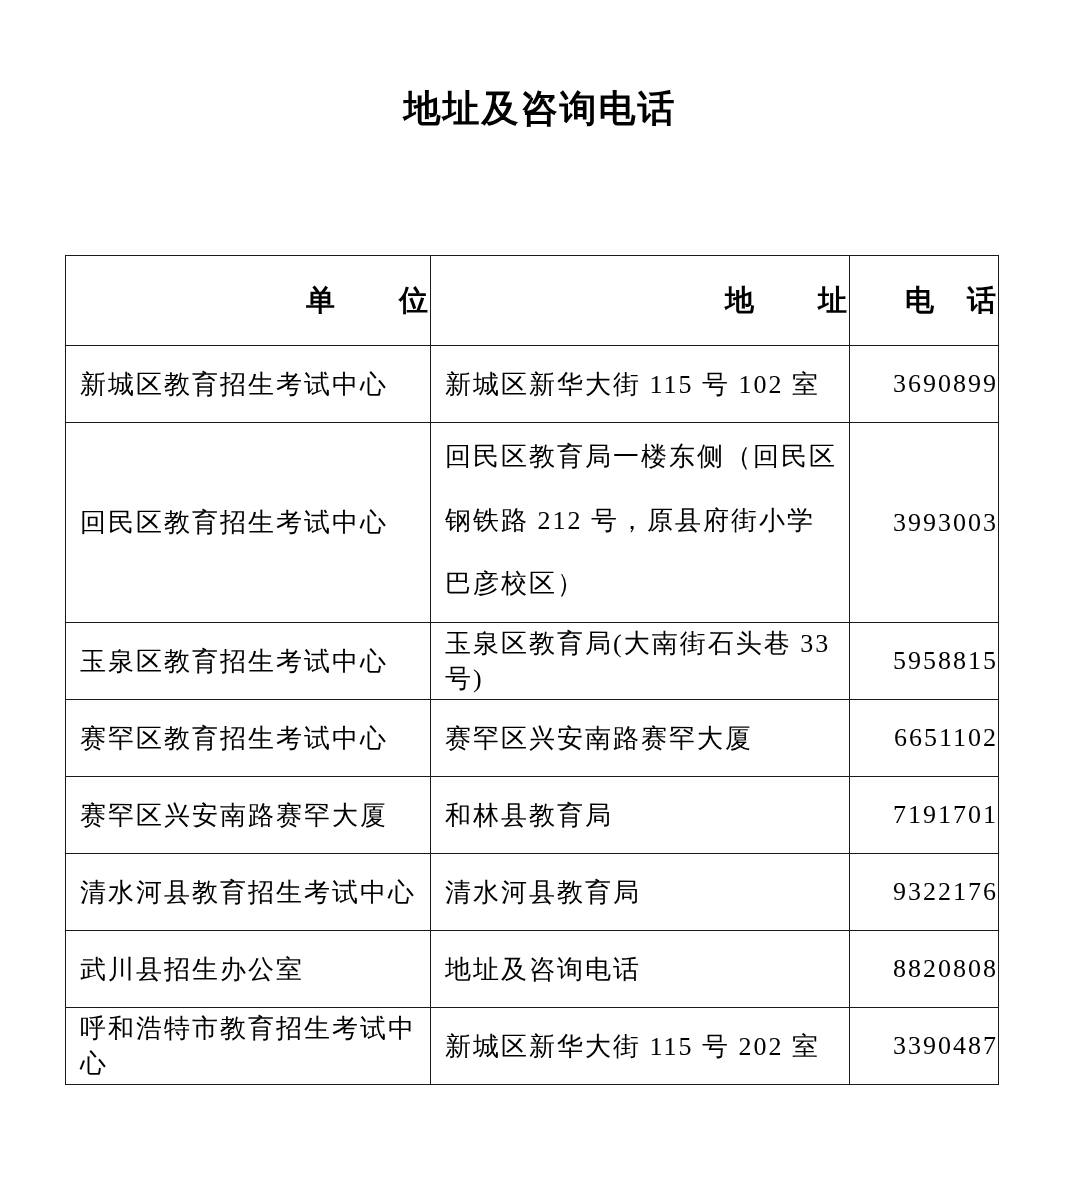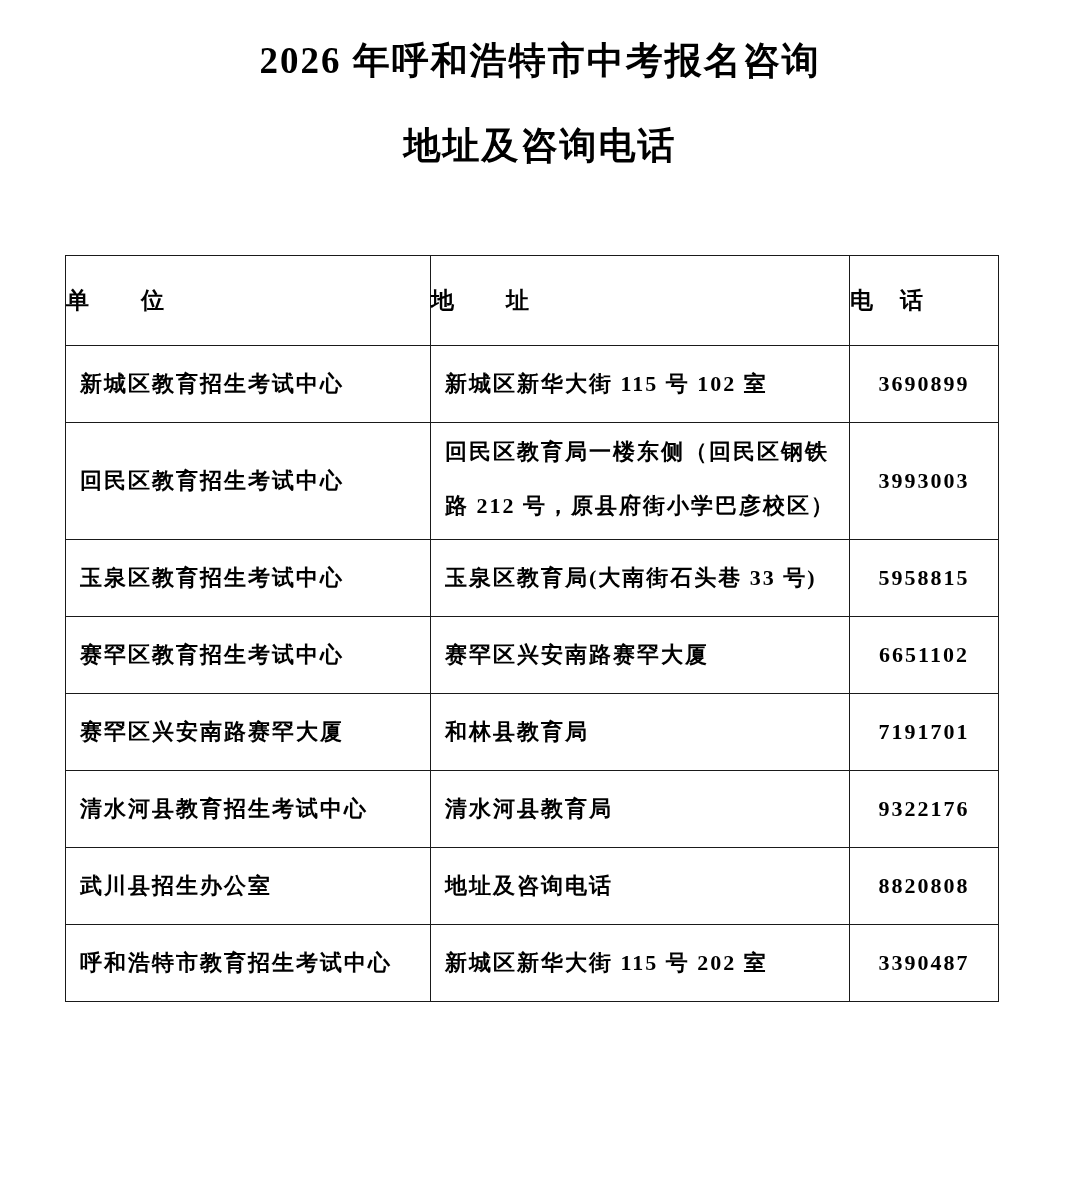--- a/index.html
+++ b/index.html
@@ -33,60 +33,59 @@
   .doc-table {
     position: absolute;
     left: 65px;
     top: 255px;
     width: 933px;
     border-collapse: collapse;
     table-layout: fixed;
   }
   .doc-table td, .doc-table th {
     border: 1.5px solid #1a1a1a;
-    font-size: 22px;
-    font-weight: bold;
+    font-size: 26px;
+    font-weight: normal;
     vertical-align: middle;
     letter-spacing: 2px;
     background: #ffffff;
   }
   .doc-table th {
     height: 90px;
-    text-align: left;
-    font-size: 23px;
+    text-align: right;
+    font-size: 29px;
     font-weight: bold;
   }
   .doc-table td { height: 77px; }
   .col-unit   { width: 365px; }
   .col-addr   { width: 419px; }
   .col-phone  { width: 149px; }
   .cell-unit, .cell-addr {
     text-align: left;
     padding-left: 14px;
     padding-right: 10px;
   }
   .cell-addr.multiline {
     line-height: 2.45;
     padding-top: 2px;
     padding-bottom: 6px;
   }
   tr.tall td { height: 113px; }
   .cell-phone {
-    text-align: center;
+    text-align: right;
     letter-spacing: 0.5px;
     font-size: 23px;
   }
 </style>
 </head>
 <body>
 
 <div class="page">
 
   <div class="title-block">
-    <div class="title-line">2026 年呼和浩特市中考报名咨询</div>
     <div class="title-line second">地址及咨询电话</div>
   </div>
 
   <table class="doc-table">
     <colgroup>
       <col class="col-unit">
       <col class="col-addr">
       <col class="col-phone">
     </colgroup>
     <thead>

